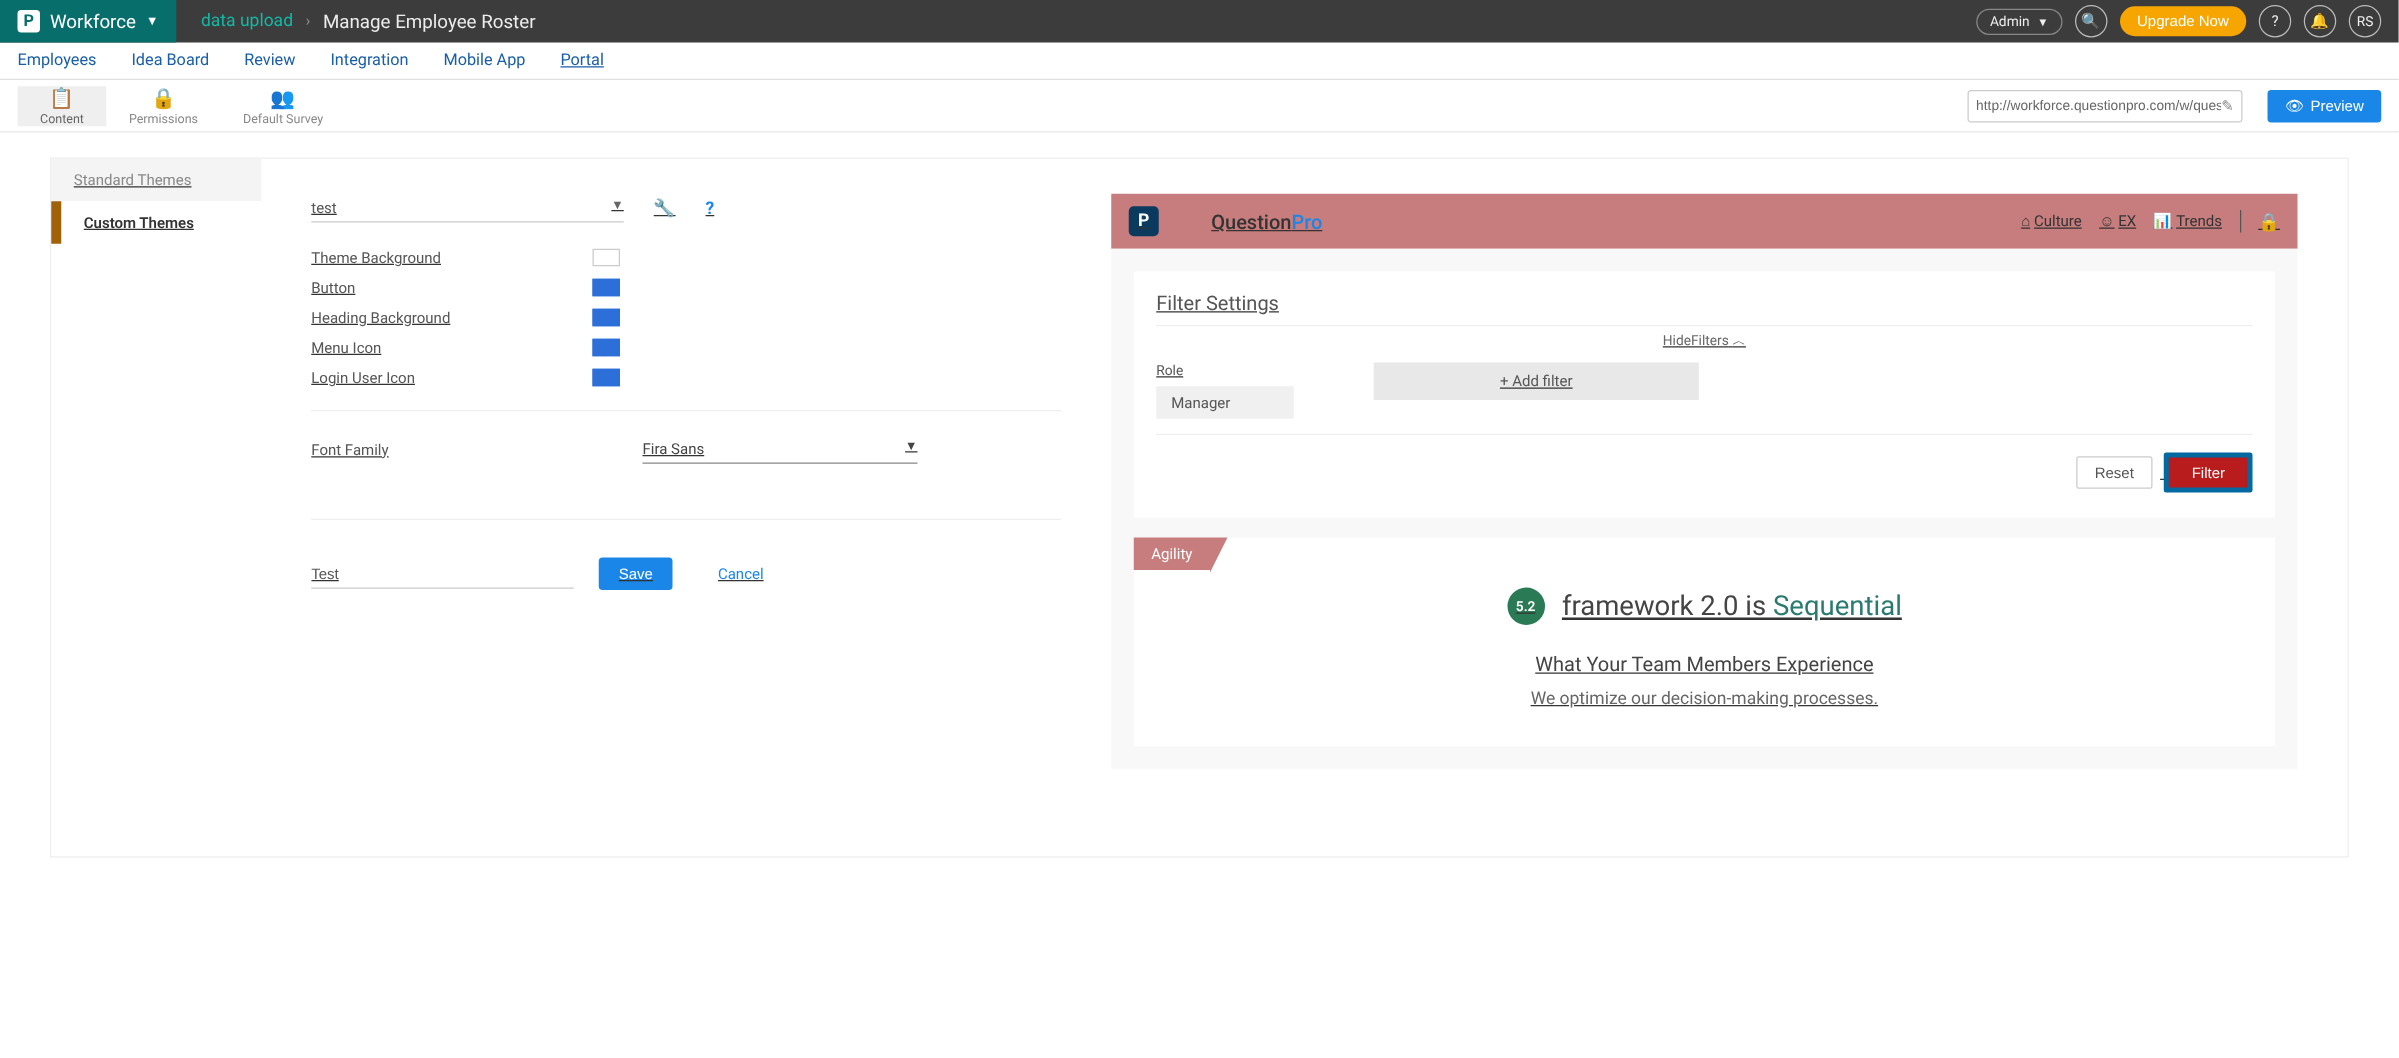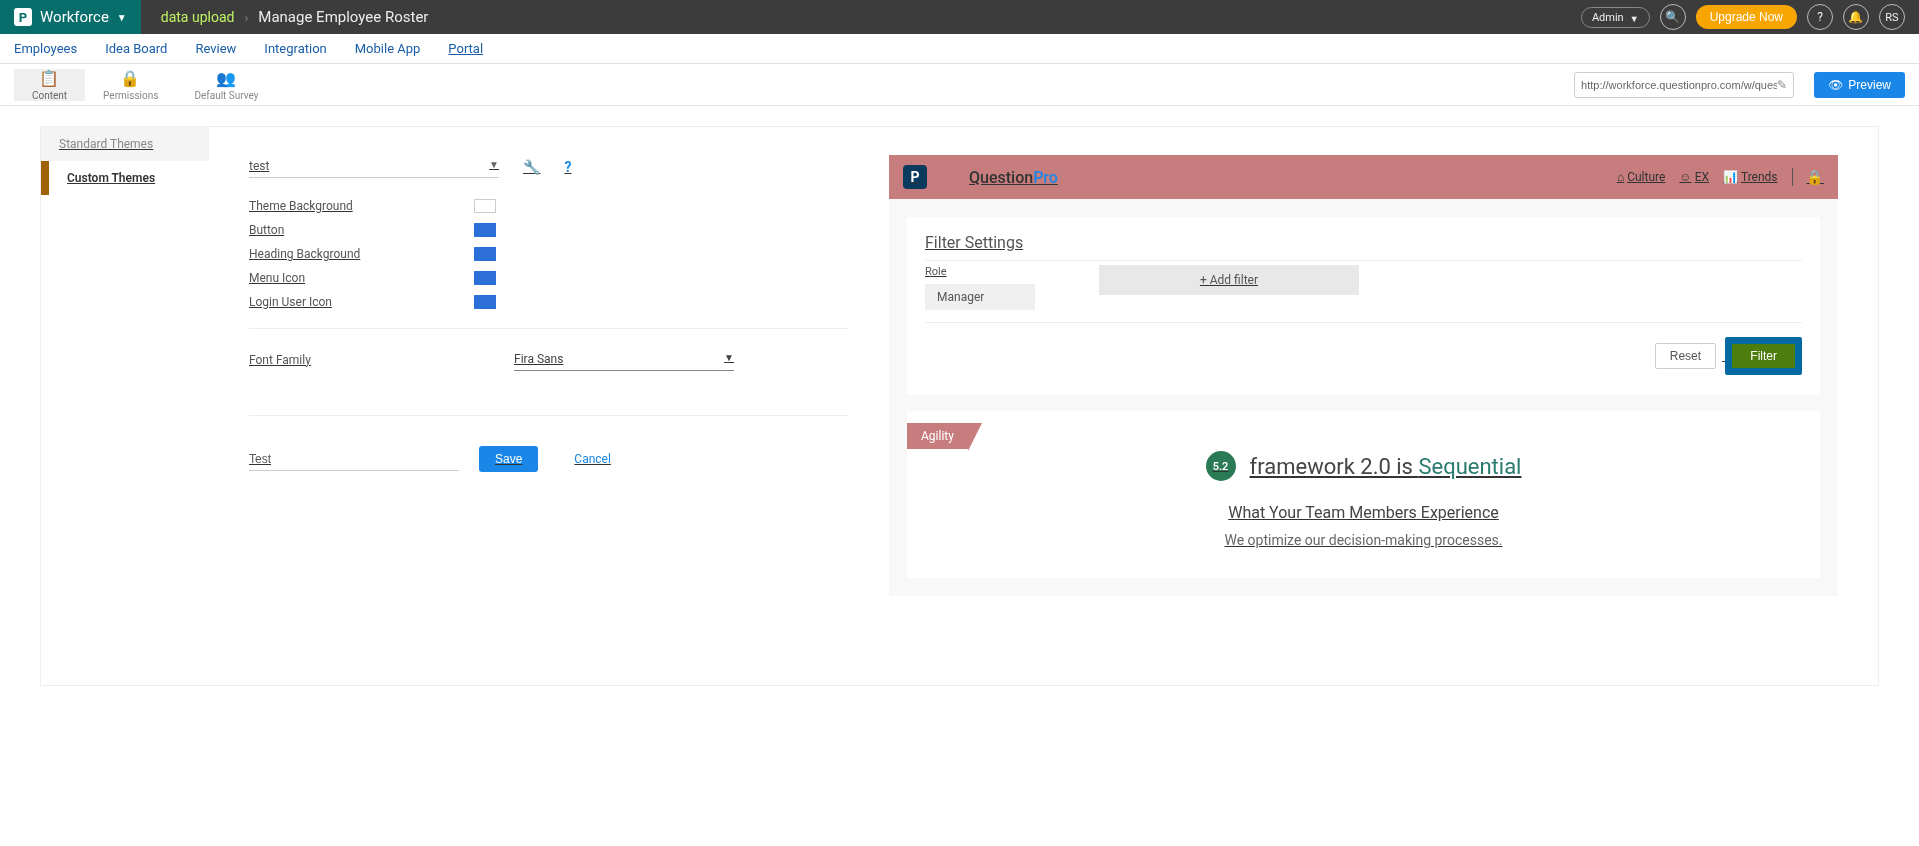--- a/index.html
+++ b/index.html
@@ -6,21 +6,21 @@
   body { font-family: -apple-system, BlinkMacSystemFont, "Segoe UI", Roboto, sans-serif; font-size: 13px; color: #333; background: #fff; }
   
   
   .topbar { background: #3d3c3c; height: 34px; display: flex; align-items: center; color: #fff; }
   .topbar-left { display: flex; align-items: center; height: 100%; }
   .brand-block { background: #076e6b; display: flex; align-items: center; padding: 0 14px; height: 100%; gap: 8px; cursor: pointer; }
   .brand-logo { width: 18px; height: 18px; background: #fff; border-radius: 3px; display:flex; align-items:center; justify-content:center; color:#076e6b; font-weight:bold; font-size:13px;}
   .brand-name { font-size: 15px; color: #fff; }
   .brand-caret { font-size: 10px; color: #fff; }
   .breadcrumb { display: flex; align-items: center; gap: 10px; padding-left: 20px; }
-  .breadcrumb a { color: #bef264; text-decoration: none; font-size: 14px; }
+  .breadcrumb a { color: #14b8a6; text-decoration: none; font-size: 14px; }
   .breadcrumb-sep { color: #888; }
   .breadcrumb-current { color: #ececec; font-size: 15px; }
   .topbar-right { margin-left: auto; display: flex; align-items: center; gap: 10px; padding-right: 14px; }
   .admin-pill { border: 1px solid #888; border-radius: 14px; padding: 3px 10px; font-size: 11px; color: #eee; display:flex; align-items:flex-end; gap:6px; cursor:pointer;}
   .icon-circle { width: 26px; height: 26px; border: 1px solid #bbb; border-radius: 50%; display:flex; align-items:center; justify-content:center; color:#eee; font-size:12px; cursor:pointer;}
   .upgrade-btn { background: #f7a500; color: #fff; border: none; border-radius: 14px; padding: 5px 14px; font-size: 12px; cursor:pointer;}
   .avatar-circle { width:26px; height:26px; border:1px solid #bbb; border-radius:50%; display:flex; align-items:center; justify-content:center; color:#eee; font-size:11px;}
   
   
   .primary-nav { border-bottom: 1px solid #e0e0e0; padding: 0 14px; display:flex; gap: 28px; height: 30px; align-items:center;}
@@ -89,24 +89,24 @@
   .pv-card { background:#fff; border-radius:2px; padding:16px 18px 20px 18px;}
   .pv-card-title { font-size:16px; color:#555; margin-bottom:8px;}
   .pv-hr { border:none; border-top:1px solid #eee; margin:8px 0 4px 0;}
   .pv-hide { text-align:center; font-size:11px; color:#666; margin-bottom:10px; cursor:pointer;}
   .pv-filter-row { display:flex; gap:64px; align-items:flex-start; margin-bottom:12px;}
   .pv-filter-col .flabel { font-size:11px; color:#555; margin-bottom:6px;}
   .pv-chip { background:#f0f0f0; padding:6px 12px; font-size:12px; color:#555; display:inline-block; min-width:110px;}
   .pv-addfilter { background:#e8e8e8; padding:8px 0; text-align:center; font-size:12px; color:#555; width:260px; cursor:pointer;}
   .pv-actions { text-align:right; margin-top:14px;}
   .pv-reset { border:1px solid #ccc; background:#fff; padding:5px 14px; font-size:12px; color:#555; border-radius:2px; cursor:pointer; margin-right:6px;}
-  .pv-filter-btn { border:7px solid #0369a1; background:#4d7c0f; color:#fff; padding:5px 18px; font-size:12px; border-radius:2px; cursor:pointer;}
+  .pv-filter-btn { border:4px solid #0369a1; background:#b91c1c; color:#fff; padding:5px 18px; font-size:12px; border-radius:2px; cursor:pointer;}
   
   .pv-section { background:#fff; margin-top:16px; padding-bottom:30px; text-align:center; position:relative;}
-  .pv-tag { position:absolute; top:12px; left:0; background:#c77d7d; color:#fff; font-size:12px; padding:6px 14px;}
+  .pv-tag { position:absolute; top:0; left:0; background:#c77d7d; color:#fff; font-size:12px; padding:6px 14px;}
   .pv-tag::after { content:''; position:absolute; top:0; right:-14px; border-left:14px solid #c77d7d; border-bottom:28px solid transparent;}
   .pv-headline { display:flex; align-items:center; justify-content:center; gap:14px; padding-top:40px;}
   .pv-score { width:30px; height:30px; background:#2a7a55; color:#fff; border-radius:50%; display:flex; align-items:center; justify-content:center; font-size:11px; font-weight:600;}
   .pv-htext { font-size:22px; color:#444;}
   .pv-htext .seq { color:#2a7a70;}
   .pv-sub1 { font-size:16px; color:#444; margin-top:22px;}
   .pv-sub2 { font-size:14px; color:#666; margin-top:10px;}
 </style>
 </head>
 <body>
@@ -261,20 +261,24 @@
               </span>
             <span class="pv-nav-sep"></span>
             <span class="pv-lock">🔒</span>
           </div>
         </div>
 
         <div class="pv-body">
           <div class="pv-card">
             <div class="pv-card-title">Filter Settings</div>
             <hr class="pv-hr">
+            <div class="pv-hide">
+              <span>HideFilters</span>
+              <span> ︿</span>
+            </div>
             <div class="pv-filter-row">
               <div class="pv-filter-col">
                 <div class="flabel">Role</div>
                 <div class="pv-chip">Manager</div>
               </div>
               <div class="pv-addfilter">+ Add filter</div>
             </div>
             <hr class="pv-hr">
             <div class="pv-actions">
               <button class="pv-reset">Reset</button>

